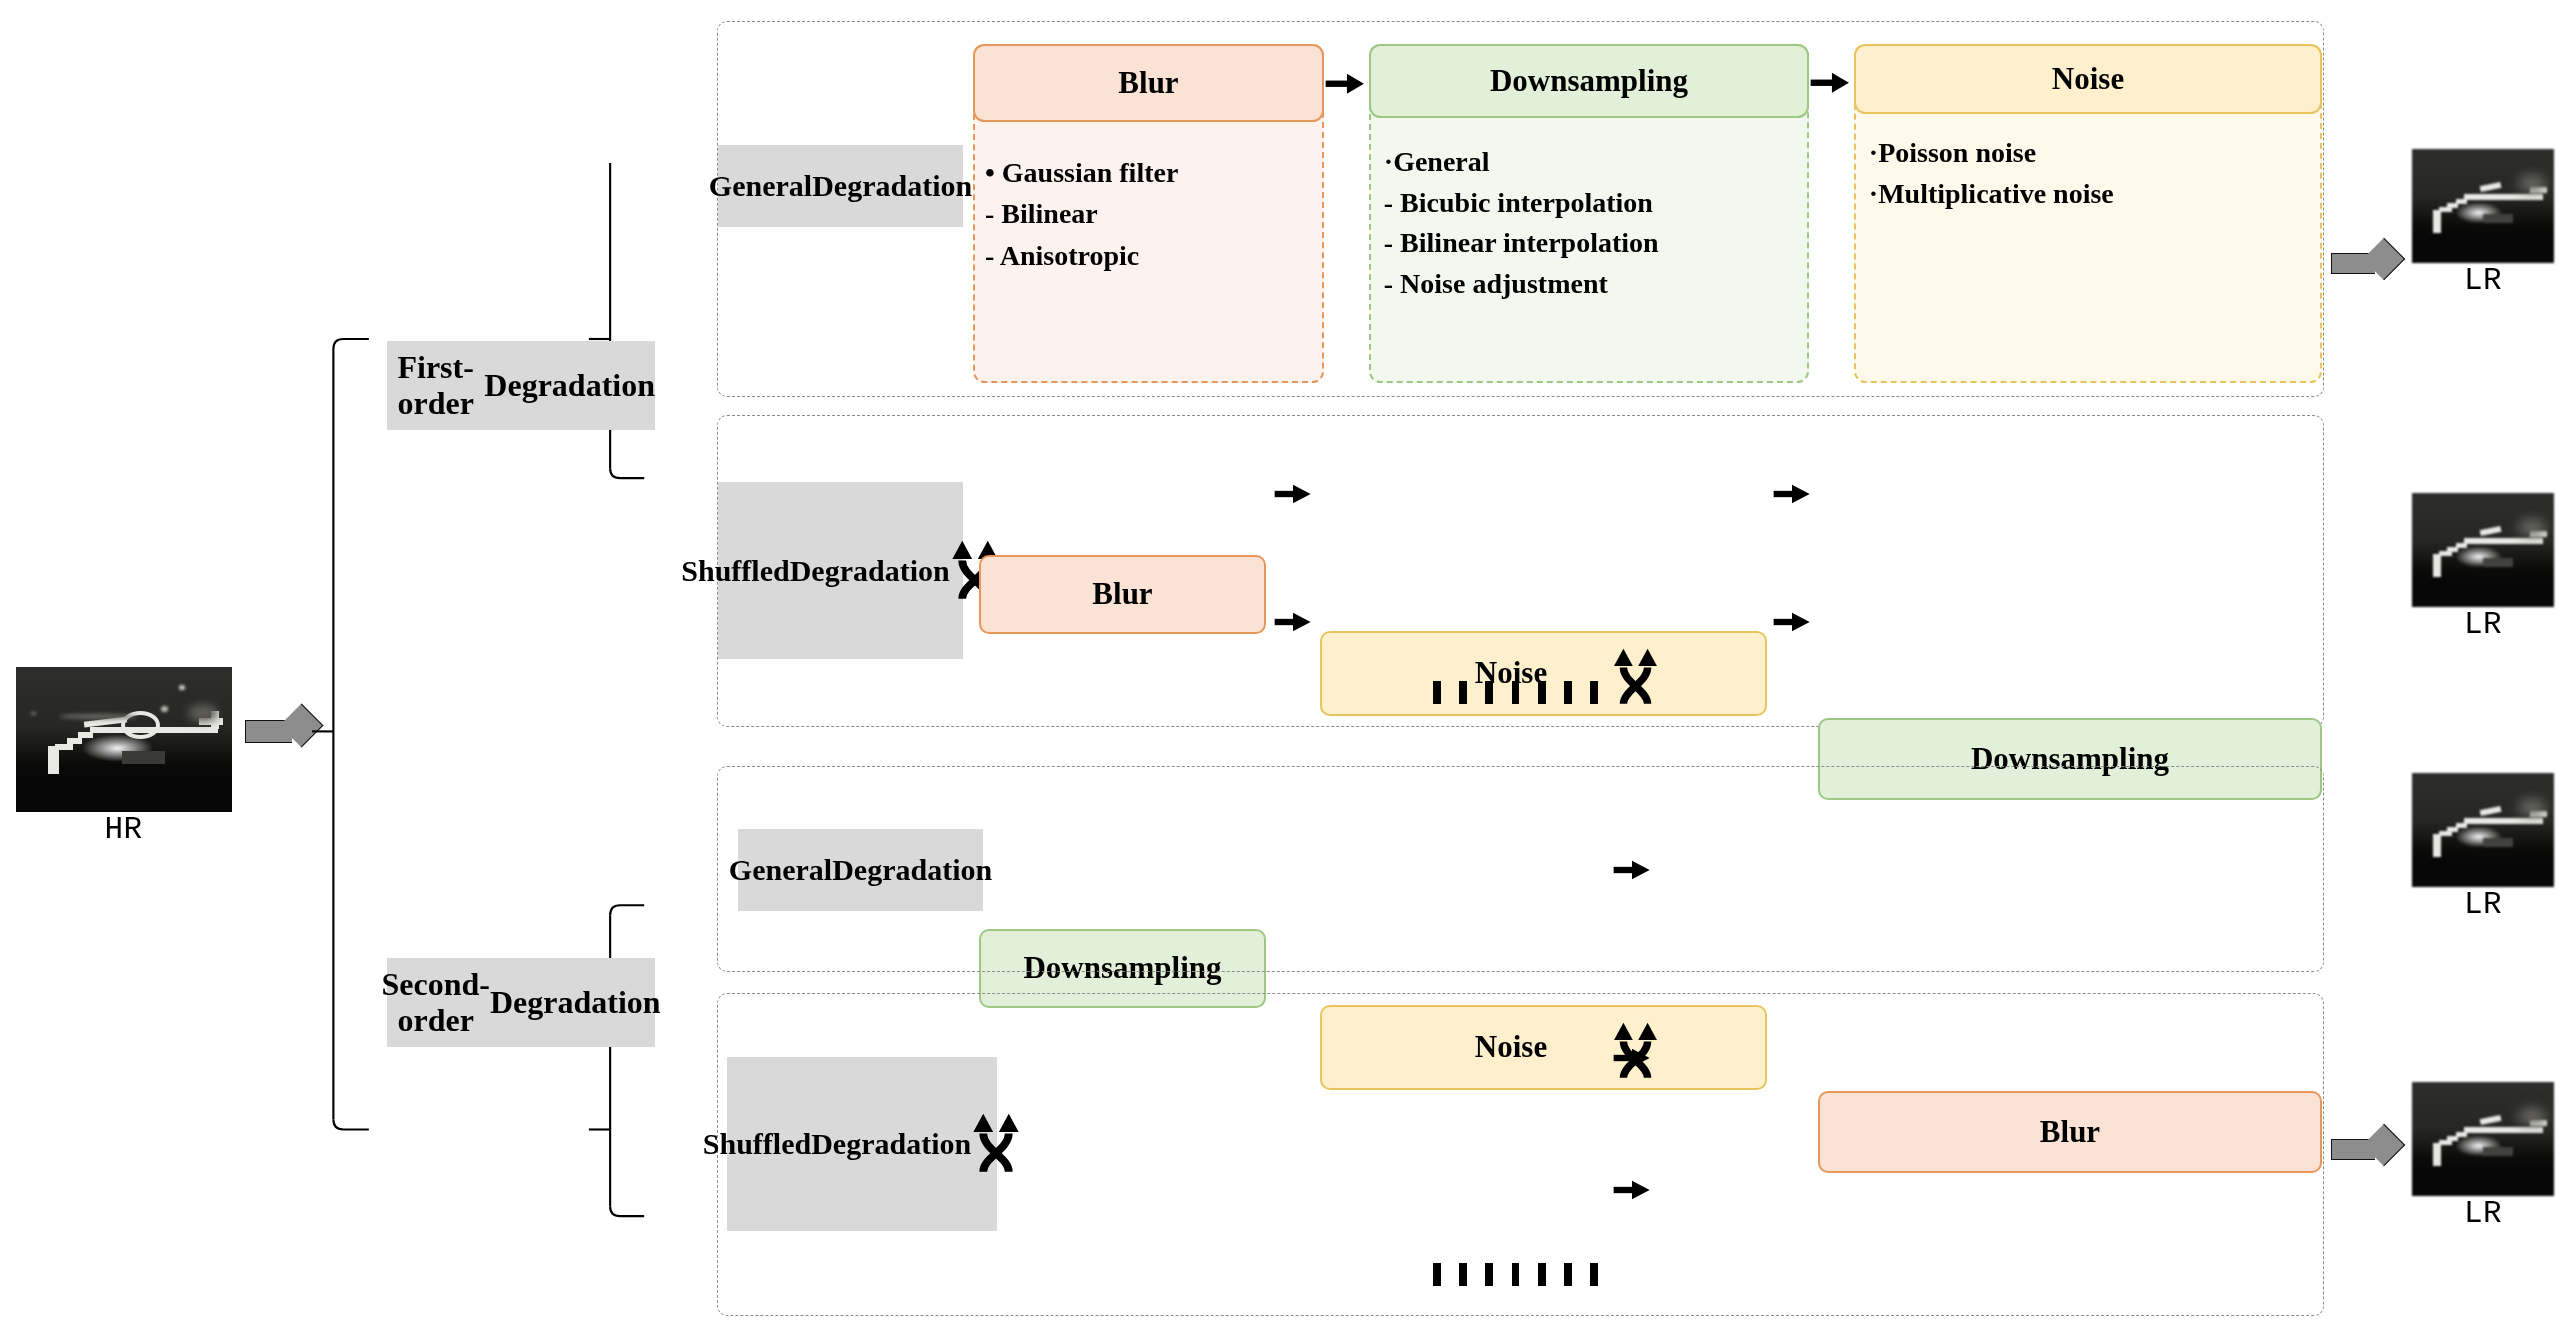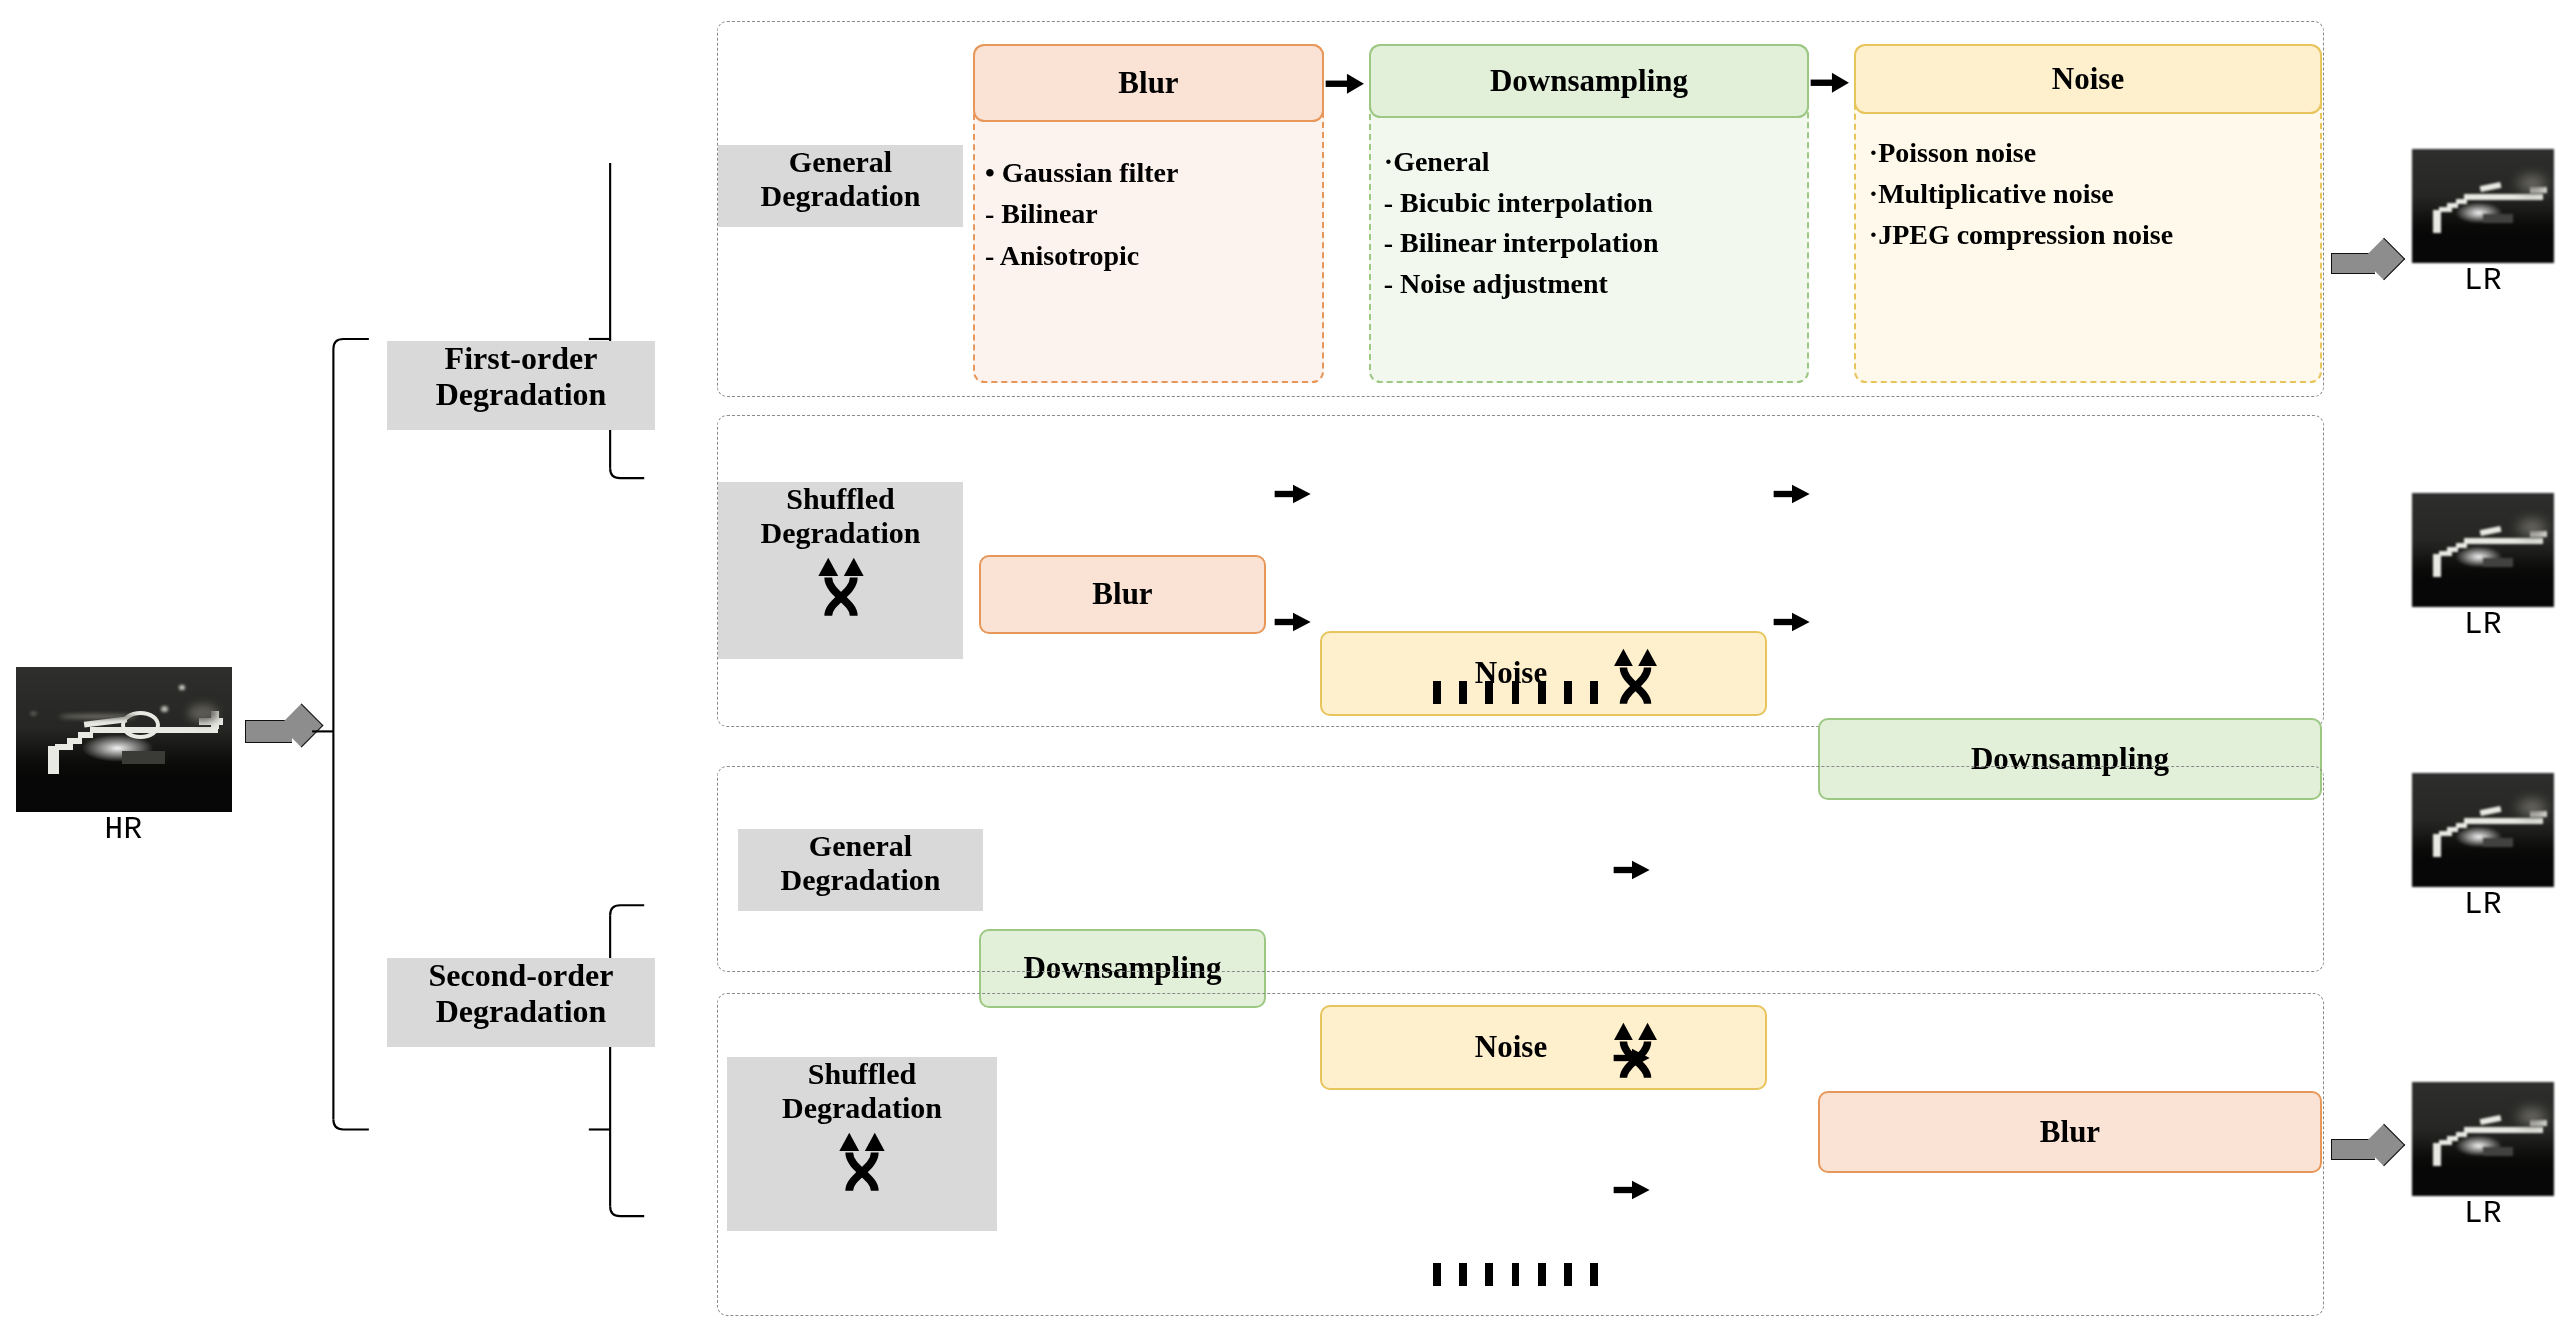--- a/index.html
+++ b/index.html
@@ -26,22 +26,22 @@
 
   
   .fatarrow{position:relative;}
   .fatarrow i{
     position:absolute;display:block;background:#8d8d8d;border:1.4px solid #111;
     box-sizing:border-box;
   }
 
   
   .chip{
-    background:#d9d9d9;display:flex;flex-direction:column;align-items:center;
-    font-weight:bold;line-height:1.12;text-align:center;
+    background:#d9d9d9;display:flex;align-items:center;
+    justify-content:center;font-weight:bold;line-height:1.12;text-align:center;
   }
 
   
   .section{
     border:1.4px dashed #8a8a8a;border-radius:10px;box-sizing:border-box;background:transparent;
   }
 
   
   .col-head{
     border-radius:11.4px;box-sizing:border-box;
@@ -171,21 +171,20 @@
   <svg width="43" height="25.5" viewBox="0 0 60 36">
       <path d="M2 18 L36 18" stroke="#000" stroke-width="9" fill="none"></path>
       <path d="M32 4 L56 18 L32 32 Z" fill="#000"></path>
     </svg>
 </div>
 
 <div class="abs col-body" style="left:1854px;top:44px;width:468px;height:339px;background:#FEF9EA;border:2.1px dashed #E8C55C;padding:87px 0 0 12.8px;font-size:28px;line-height:1.46;">
   <ul>
     <li>·Poisson noise</li>
     <li>·Multiplicative noise</li>
-    <li>·JPEG compression noise</li>
   </ul>
 </div>
 <div class="abs col-head" style="left:1854px;top:44px;width:468px;height:70px;background:#FEF0CD;border:2.1px solid #E8C55C;font-size:31px;">
   <span>Noise</span>
 </div>
 
 <div class="abs fatarrow" style="left:2331px;top:188px;width:71px;height:50px;">
   <i style="left:0;top:14px;width:44px;height:21px;border-right:none;"></i>
   <i style="left:38px;top:5px;width:30px;height:30px;border-left:none;border-bottom:none;transform:rotate(45deg);"></i>
 </div>

